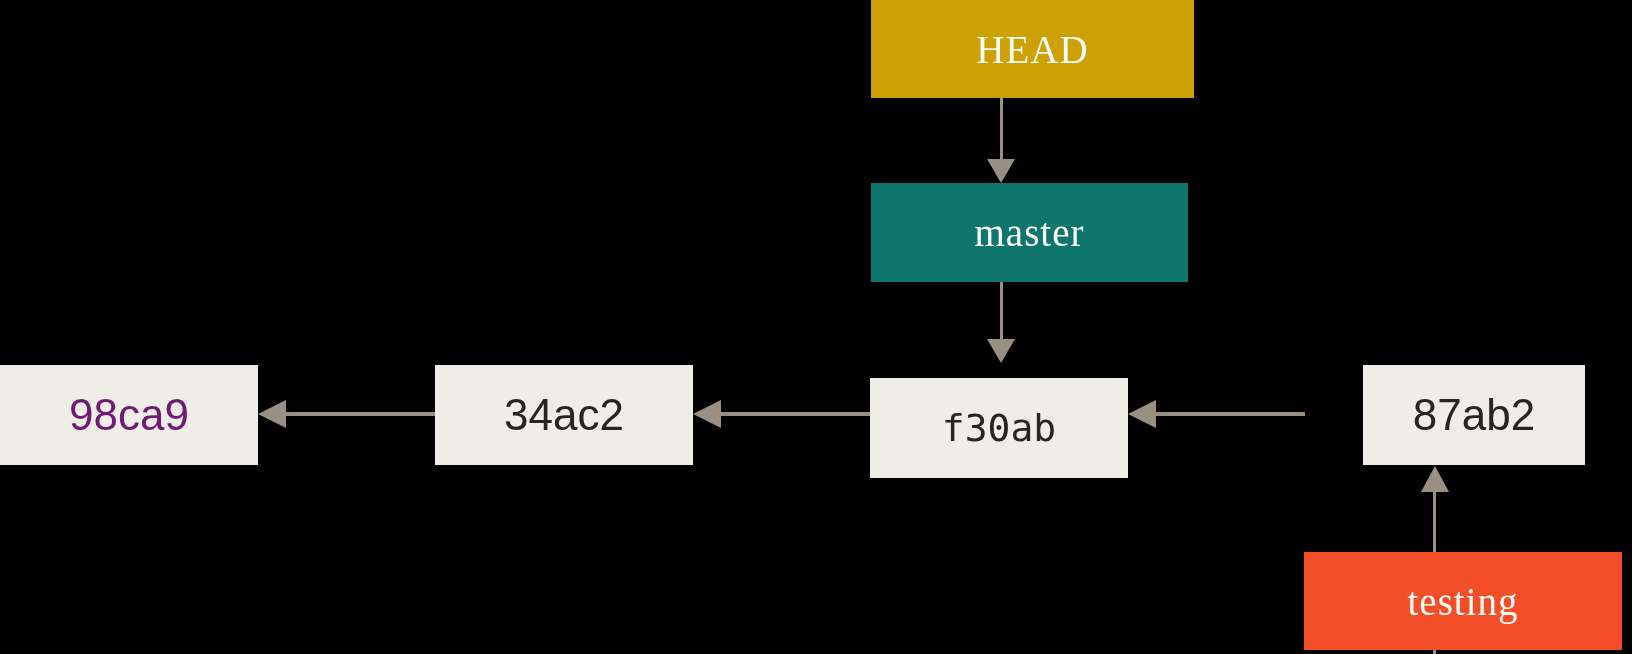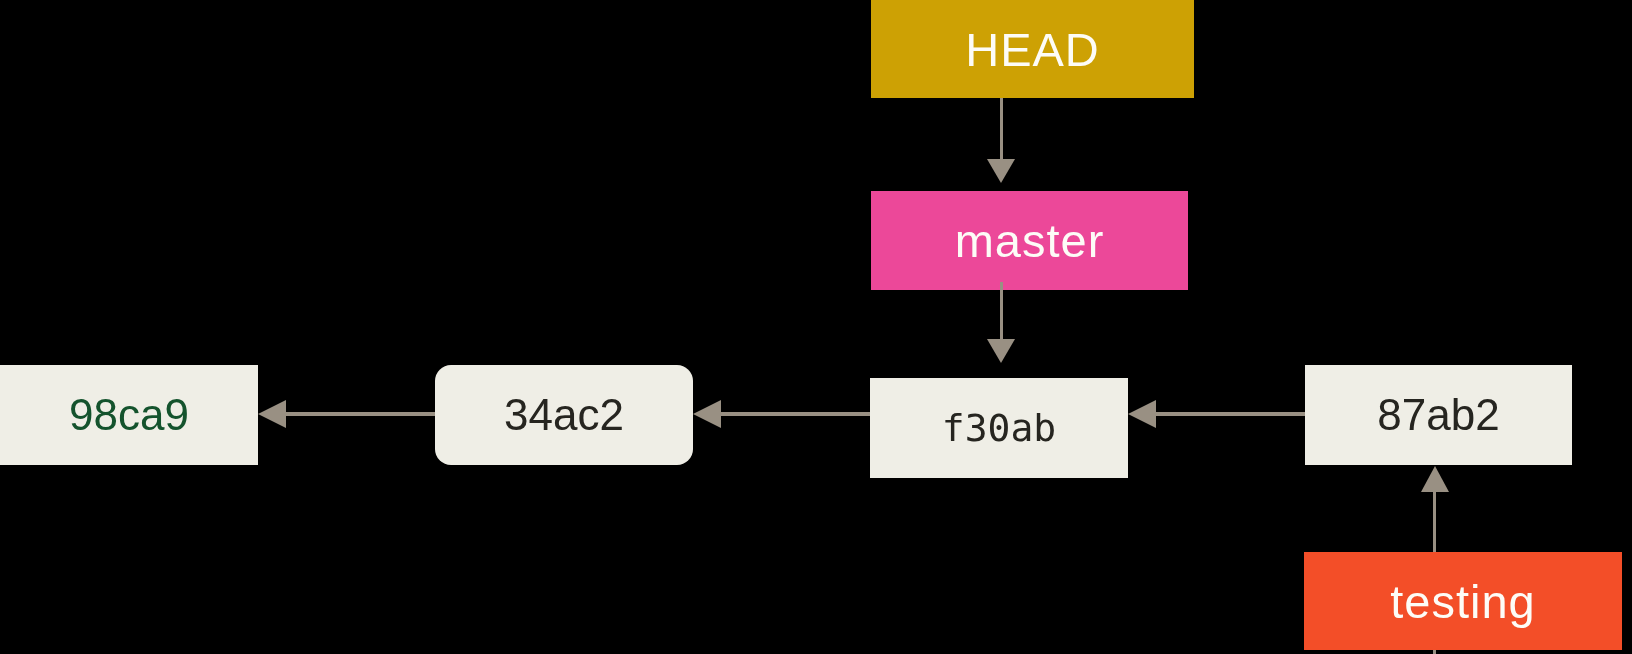--- a/index.html
+++ b/index.html
@@ -1,31 +1,31 @@
 <!DOCTYPE html>
 <html><head>
 <meta charset="utf-8">
 <style>
   html,body{margin:0;padding:0;}
   body{background:#000;}
   .stage{position:relative;width:1632px;height:654px;overflow:hidden;background:#000;}
 
   .node{position:absolute;display:flex;align-items:center;justify-content:center;box-sizing:border-box;}
-  .ref{font-family:Liberation Sans, sans-serif;font-size:47px;letter-spacing:1px;}
+  .ref{font-family:Liberation Serif, serif;font-size:39px;letter-spacing:1px;}
   .commit{font-family:"Liberation Sans","DejaVu Sans",sans-serif;font-size:44px;}
   .commit.mono{font-family:"DejaVu Sans Mono","Liberation Mono",monospace;font-size:38px;margin-top:13px;}
 
   
   .n-head   {left:871px; top:0;     width:323px; height:98px;}
   .n-master {left:871px; top:183px; width:317px; height:99px;}
   .n-testing{left:1304px;top:552px; width:318px; height:98px;}
   .c-0{left:0;      top:365px; width:258px; height:100px;}
   .c-1{left:435px;  top:365px; width:258px; height:100px;}
   .c-2{left:870px;  top:365px; width:258px; height:100px;}
-  .c-3{left:1305px; top:365px; width:267px; height:100px;}
+  .c-3{left:1363px; top:365px; width:222px; height:100px;}
 
   
   .line{position:absolute;}
   .ah{position:absolute;width:0;height:0;}
   .ah-down{border-left:14px solid transparent;border-right:14px solid transparent;border-top:24px solid #999083;}
   .ah-up  {border-left:14px solid transparent;border-right:14px solid transparent;border-bottom:26px solid #999083;}
   .ah-left{border-top:14px solid transparent;border-bottom:14px solid transparent;border-right:28px solid #999083;}
 
   .l-head-master  {left:1000px;top:98px; width:3px;height:61px;}
   .h-head-master  {left:987px; top:159px;}
@@ -42,26 +42,26 @@
   .h-87ab2-f30ab{left:1128px;top:400px;}
   .l-87ab2-f30ab{left:1156px;top:412px;width:149px;height:4px;}
 </style>
 </head>
 <body style="background: rgb(0, 0, 0);">
 
 <div class="stage">
 
   <div class="node ref n-head" style="background: rgb(205, 161, 4); color: rgb(253, 252, 247);">HEAD</div>
 
-  <div class="node ref n-master" style="background: #ec4899; color: rgb(253, 252, 247); margin-top: 8px;">master</div>
+  <div class="node ref n-master" style="background: #0f766e; color: rgb(253, 252, 247);">master</div>
 
   <div class="node ref n-testing" style="background: rgb(243, 78, 40); color: rgb(253, 252, 247);">testing</div>
 
-  <div class="node commit c-0" style="background: rgb(239, 238, 230); color: #14532d;">98ca9</div>
-  <div class="node commit c-1" style="background: rgb(239, 238, 230); color: rgb(38, 37, 32); border-radius: 16px;">34ac2</div>
+  <div class="node commit c-0" style="background: rgb(239, 238, 230); color: #701a75;">98ca9</div>
+  <div class="node commit c-1" style="background: rgb(239, 238, 230); color: rgb(38, 37, 32);">34ac2</div>
   <div class="node commit mono c-2" style="background: rgb(239, 238, 230); color: rgb(38, 37, 32);">f30ab</div>
   <div class="node commit c-3" style="background: rgb(239, 238, 230); color: rgb(38, 37, 32);">87ab2</div>
 
   <div class="line l-head-master" style="background: rgb(153, 144, 131);"></div>
   <div class="ah ah-down h-head-master" style="border-top-color: rgb(153, 144, 131);"></div>
 
   <div class="line l-master-f30ab" style="background: rgb(153, 144, 131);"></div>
   <div class="ah ah-down h-master-f30ab" style="border-top-color: rgb(153, 144, 131);"></div>
 
   <div class="ah ah-up h-testing-87ab2" style="border-bottom-color: rgb(153, 144, 131);"></div>

